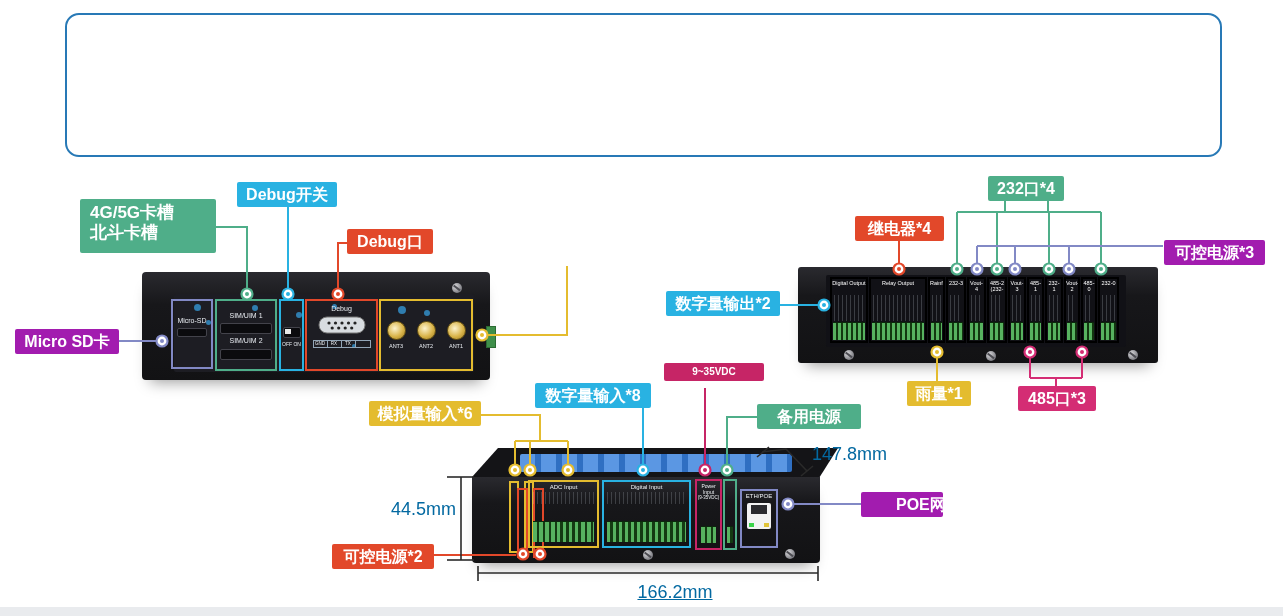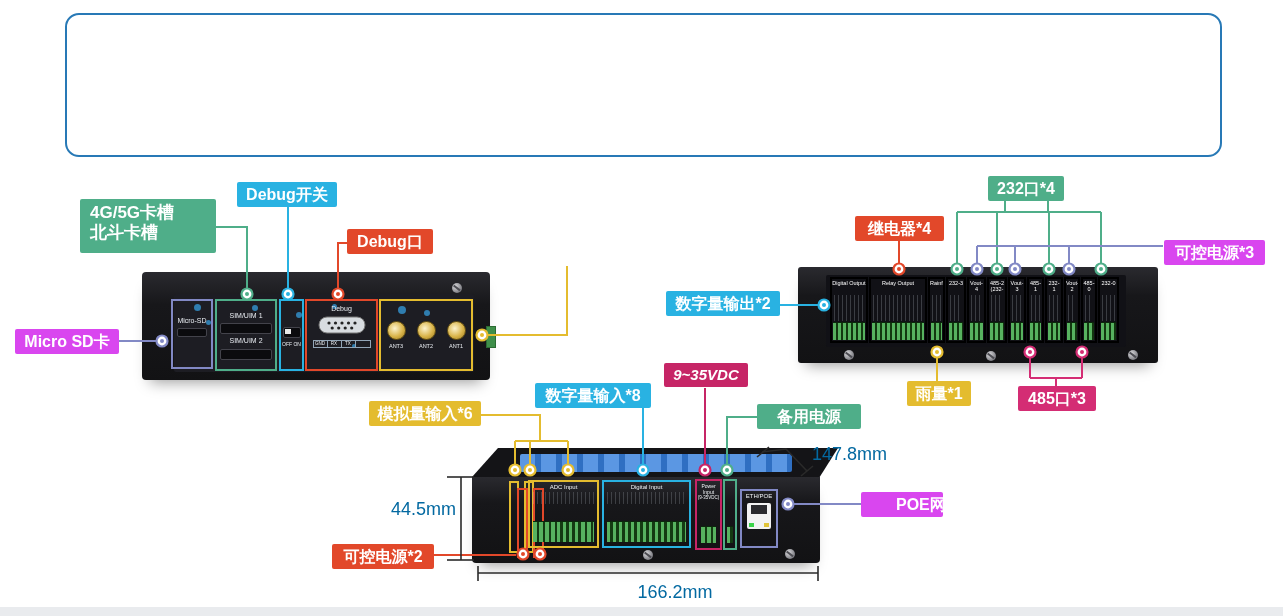--- a/index.html
+++ b/index.html
@@ -11,21 +11,21 @@
   .hdr-icon{left:124px;top:31px;width:70px;height:66px;background:#f0f1f3;border:2px solid #2879b6;border-radius:2px;display:flex;align-items:center;justify-content:center;}
   .hdr-title{left:98px;top:103px;width:122px;text-align:center;color:#2879b6;font-size:26px;font-weight:bold;letter-spacing:1px;}
   .hdr-col{position:absolute;top:33px;}
   .hdr-item{display:flex;align-items:center;gap:11px;height:24px;margin-bottom:16px;}
   .bullet{width:6px;height:6px;border:3px solid #2879b6;border-radius:50%;flex:0 0 auto;}
   .hdr-item span{font-size:21px;font-weight:600;color:#3c3c3c;white-space:nowrap;}
   
   .callout{position:absolute;color:#fff;font-weight:bold;font-size:16px;line-height:1.2;padding:3px 6px;
            border-radius:2px;text-align:center;white-space:nowrap;box-sizing:border-box;z-index:6;overflow:hidden;}
   .bg-teal{background:#4fae89}.bg-cyan{background:#29b2e2}.bg-red{background:#e2482a}
-  .bg-yellow{background:#e4bc2f}.bg-purple{background:#d946ef}.bg-magenta{background:#d42d74}.bg-crimson{background:#c62566}
+  .bg-yellow{background:#e4bc2f}.bg-purple{background:#a21caf}.bg-magenta{background:#d42d74}.bg-crimson{background:#c62566}
   .dim-text{position:absolute;color:#0369a1;font-size:18px;z-index:6;}
   
   .dev{position:absolute;background:linear-gradient(180deg,#2a2a2f 0%,#17171a 30%,#121214 100%);
        border-radius:4px;z-index:1;box-shadow:0 10px 14px -8px rgba(0,0,0,.4);}
   .panel{position:absolute;background:#1d1d23;border-radius:2px;z-index:1;}
   .obox{position:absolute;border:2px solid;box-sizing:border-box;z-index:2;background:transparent;}
   .bd-teal{border-color:#4fae89}.bd-cyan{border-color:#29b2e2}.bd-red{border-color:#e2482a}
   .bd-yellow{border-color:#e4bc2f}.bd-purple{border-color:#8289c5}.bd-magenta{border-color:#d42d74}.bd-crimson{border-color:#c62566}
   .tiny{color:#e9edf2;font-size:7px;text-align:center;line-height:1.2;}
   .slot{background:#0b0b0e;border:1px solid #43434b;border-radius:2px;margin:3px auto 0;}
@@ -310,27 +310,27 @@
 
   <div class="callout bg-red" style="left:855px;top:216px;width:89px;">继电器*4</div>
   <div class="callout bg-teal" style="left:988px;top:176px;width:76px;">232口*4</div>
   <div class="callout bg-purple" style="left:1164px;top:240px;width:101px;">可控电源*3</div>
   <div class="callout bg-cyan" style="left:666px;top:291px;width:114px;">数字量输出*2</div>
   <div class="callout bg-yellow" style="left:907px;top:381px;width:64px;">雨量*1</div>
   <div class="callout bg-magenta" style="left:1018px;top:386px;width:78px;">485口*3</div>
 
   <div class="callout bg-yellow" style="left:369px;top:401px;width:112px;">模拟量输入*6</div>
   <div class="callout bg-cyan" style="left:517px;top:383px;width:116px;margin-left:18px;">数字量输入*8</div>
-  <div class="callout bg-crimson" style="left:664px;top:363px;width:84px;font-size:15px;font-style:italic;">9~35VDC</div>
+  <div class="callout bg-crimson" style="left:664px;top:363px;width:100px;font-size:10px;">9~35VDC</div>
   <div class="callout bg-teal" style="left:757px;top:404px;width:104px;">备用电源</div>
   <div class="callout bg-red" style="left:332px;top:544px;width:102px;">可控电源*2</div>
   <div class="callout bg-purple" style="left:861px;top:492px;width:82px;padding-left:35px;">POE网口</div>
 
   <div class="dim-text" style="left:372px;top:499px;width:84px;text-align:right;">44.5mm</div>
-  <div class="dim-text" style="left:620px;top:582px;width:110px;text-align:center;">166.2mm</div>
+  <div class="dim-text" style="left:620px;top:582px;width:110px;text-align:center;text-decoration:underline;">166.2mm</div>
   <div class="dim-text" style="left:812px;top:444px;width:90px;">147.8mm</div>
 
   <svg class="overlay" width="1283" height="616" viewBox="0 0 1283 616">
     <defs>
       <g id="d-teal">
           <circle r="5.5" fill="#fff" stroke="#4fae89" stroke-width="2.2"></circle>
           <circle r="2" fill="#4fae89"></circle>
         </g>
       <g id="d-cyan">
           <circle r="5.5" fill="#fff" stroke="#29b2e2" stroke-width="2.2"></circle>

